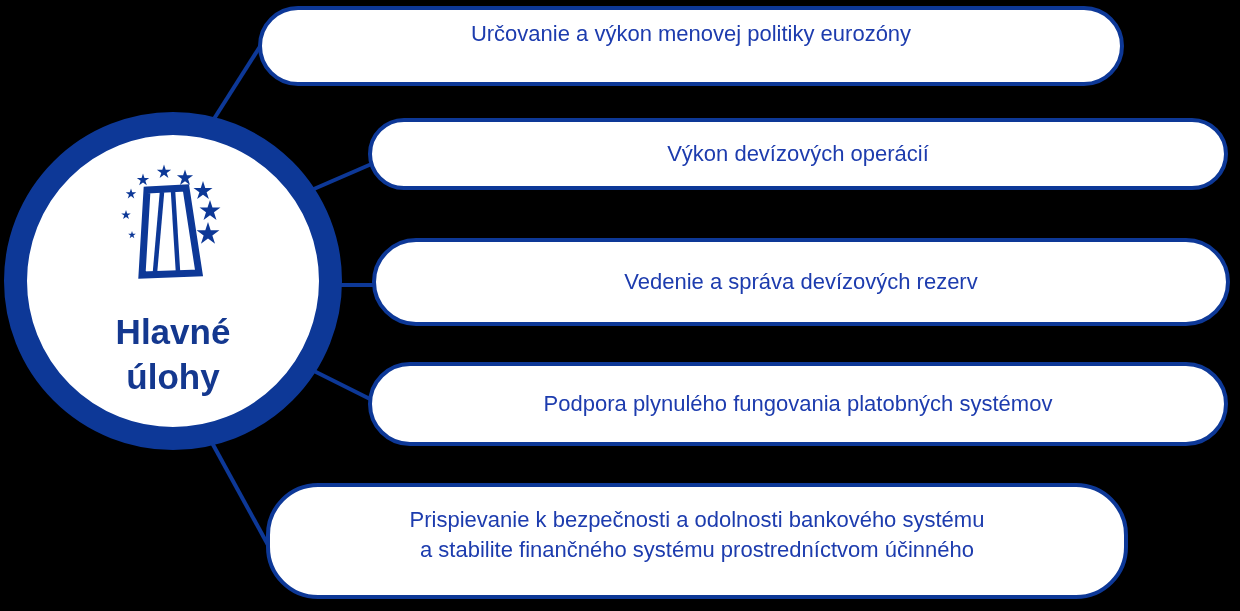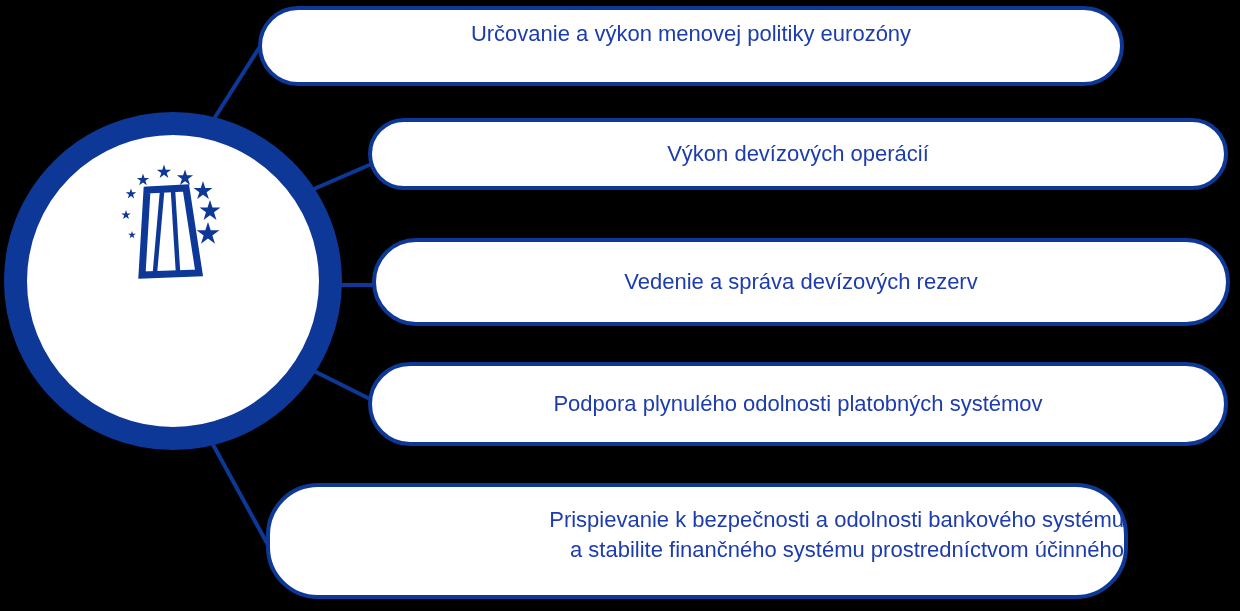--- a/index.html
+++ b/index.html
@@ -66,21 +66,21 @@
     justify-content: center;
     text-align: center;
     color: var(--text-blue, #1d3cae);
     font-size: 22px;
   }
   .node-1 { left: 258px; top: 6px;   width: 866px; height: 80px;  border-radius: 40px; padding-bottom: 24px; }
   .node-2 { left: 368px; top: 118px; width: 860px; height: 72px;  border-radius: 42px; }
   .node-3 { left: 372px; top: 238px; width: 858px; height: 88px;  border-radius: 44px; }
   .node-4 { left: 368px; top: 362px; width: 860px; height: 84px;  border-radius: 42px; }
   .node-5 { left: 266px; top: 483px; width: 862px; height: 116px; border-radius: 52px;
-            flex-direction: column; line-height: 30px; padding-bottom: 12px; align-items: flex-end; }
+            flex-direction: column; line-height: 30px; padding-bottom: 12px; }
   .node-5 span { display: block; }
 </style>
 </head>
 <body>
 
 <div class="canvas">
 
   <svg class="connectors" viewBox="0 0 1240 611">
     <line x1="212" y1="122" x2="280" y2="15"></line>
     <line x1="300" y1="195" x2="390" y2="156"></line>
@@ -100,36 +100,40 @@
       <use href="#star" transform="translate(23,74) scale(0.40)"></use>
       <use href="#star" transform="translate(17,54) scale(0.50)"></use>
       <use href="#star" transform="translate(22,33) scale(0.55)"></use>
       <use href="#star" transform="translate(34,19) scale(0.65)"></use>
       <use href="#star" transform="translate(55,11) scale(0.75)"></use>
       <use href="#star" transform="translate(76,17) scale(0.85)"></use>
       <use href="#star" transform="translate(94,30) scale(1.00)"></use>
       <use href="#star" transform="translate(101,50) scale(1.10)"></use>
       <use href="#star" transform="translate(99,73) scale(1.20)"></use>
     </svg>
+    <div class="hub-title">
+      <span>Hlavné</span>
+      <span>úlohy</span>
+    </div>
   </div>
 
   <div class="node node-1">
     <span>Určovanie a výkon menovej politiky eurozóny</span>
   </div>
 
   <div class="node node-2">
     <span>Výkon devízových operácií</span>
   </div>
 
   <div class="node node-3">
     <span>Vedenie a správa devízových rezerv</span>
   </div>
 
   <div class="node node-4">
-    <span>Podpora plynulého odolnosti platobných systémov</span>
+    <span>Podpora plynulého fungovania platobných systémov</span>
   </div>
 
   <div class="node node-5">
     <span>Prispievanie k bezpečnosti a odolnosti bankového systému</span>
     <span>a stabilite finančného systému prostredníctvom účinného</span>
   </div>
 
 </div>
 
 </body></html>

